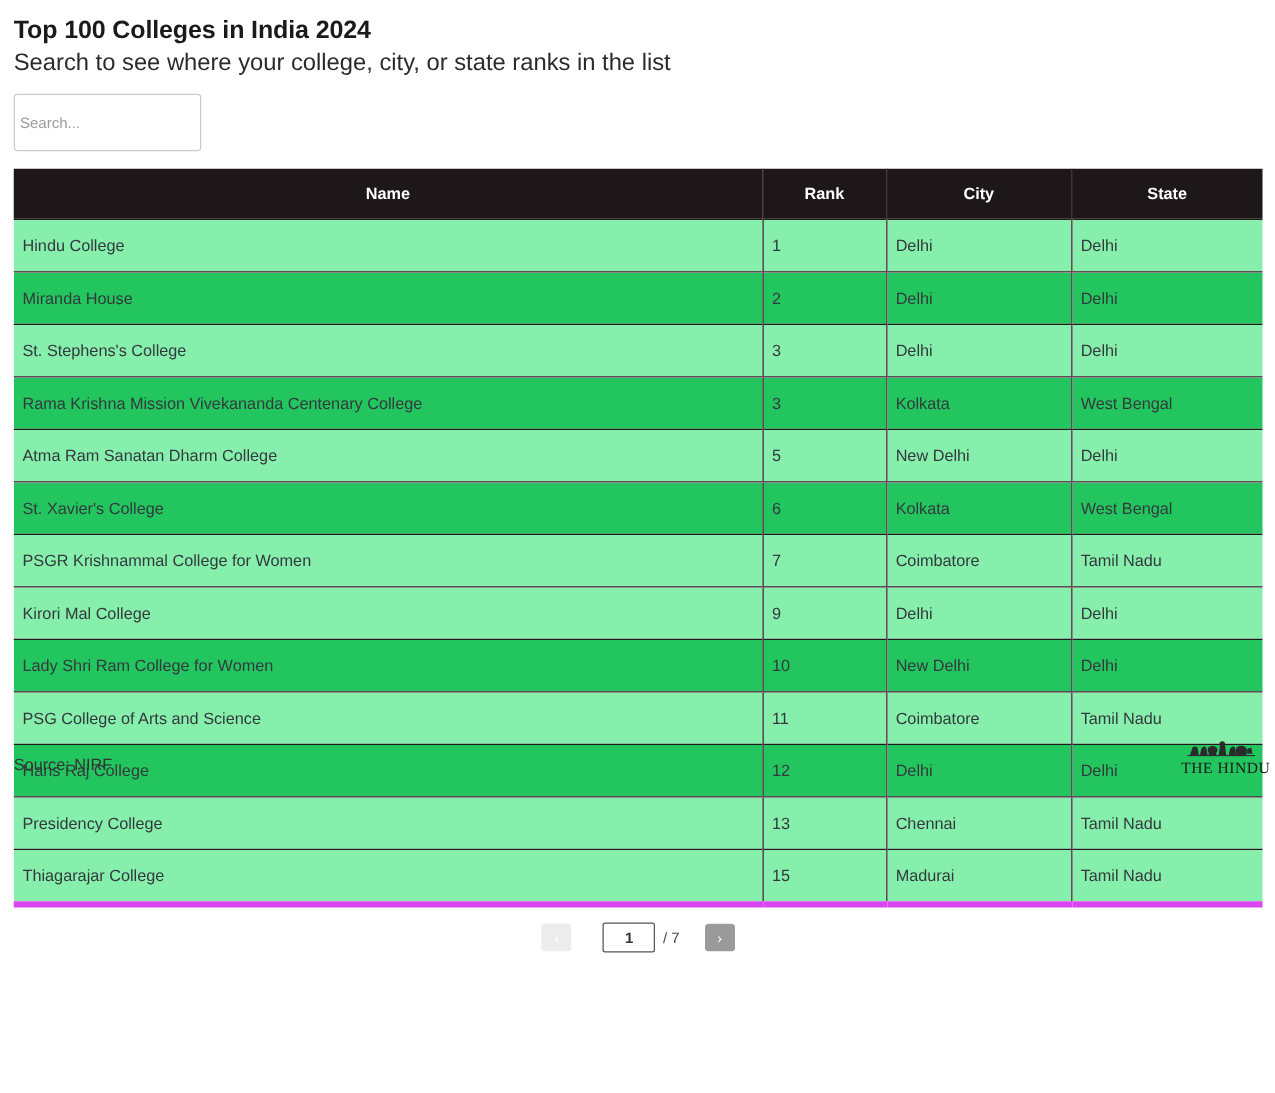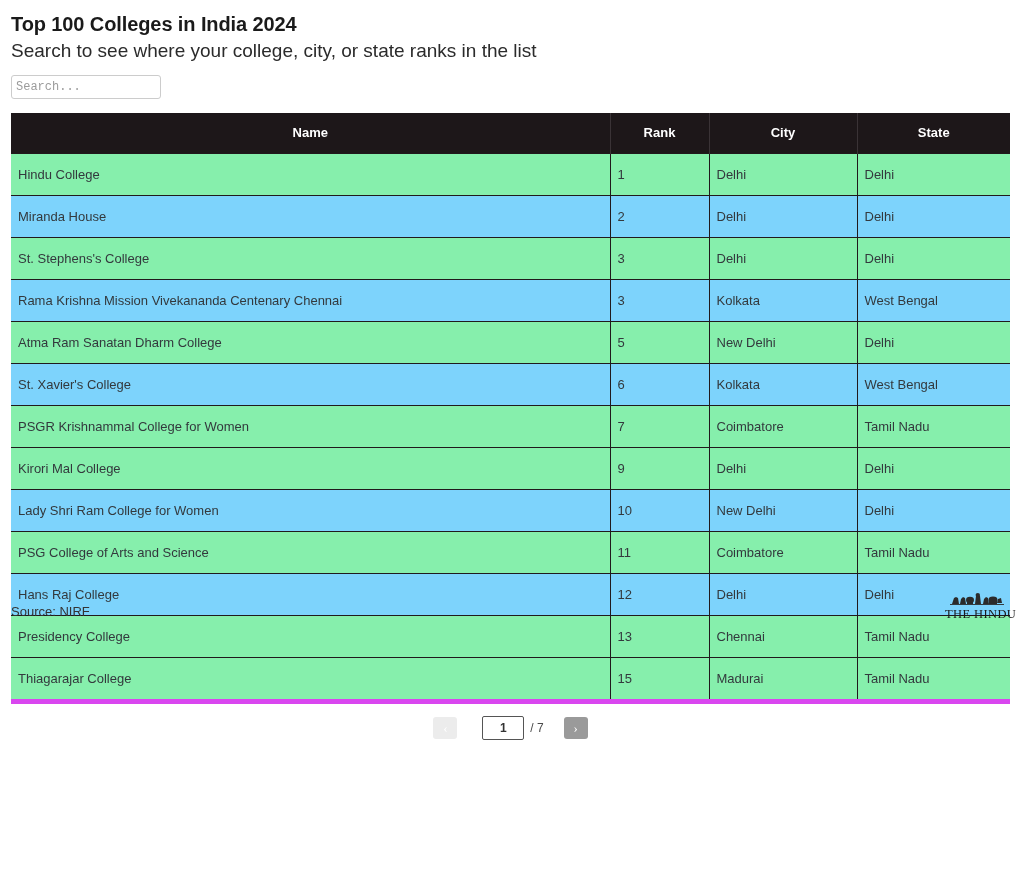--- a/index.html
+++ b/index.html
@@ -39,24 +39,24 @@
     padding: 1px 0 0 11px;
     line-height: 25px;
   }
   .search-wrap {
     padding: 12px 0 0 11px;
   }
   input.search-input {
     width: 140px;
     height: 20px;
     box-sizing: content-box;
-    font-family: Liberation Mono, monospace;
+    font-family: Liberation Sans, sans-serif;
     font-size: 12px;
     color: #333333;
-    padding: 1px 4px;
+    padding: 12px 4px;
     border: 1px solid #cccccc;
     border-radius: 3px;
     background: #ffffff;
     outline: none;
   }
   input.search-input::placeholder {
     color: #9b9b9b;
   }
 
   .table-wrap {
@@ -95,21 +95,21 @@
     text-align: left;
     overflow: hidden;
     white-space: nowrap;
   }
   table.ranking tbody td.cell-rank,
   table.ranking tbody td.cell-city,
   table.ranking tbody td.cell-state {
     border-left: 1px solid #20191c;
   }
   table.ranking tbody tr.row-odd td { background: #86efac; }
-  table.ranking tbody tr.row-even td { background: #7dd3fc; }
+  table.ranking tbody tr.row-even td { background: #22c55e; }
   table.ranking tbody tr:last-child td { border-bottom: 5px solid #d946ef; }
 
   .pagination {
     margin-top: 12px;
     display: flex;
     align-items: center;
     justify-content: center;
     gap: 0;
   }
   .pg-btn {
@@ -228,21 +228,21 @@
             <td class="cell-city">Delhi</td>
             <td class="cell-state">Delhi</td>
           </tr>
           <tr class="row-odd">
             <td class="cell-name">St. Stephens's College</td>
             <td class="cell-rank">3</td>
             <td class="cell-city">Delhi</td>
             <td class="cell-state">Delhi</td>
           </tr>
           <tr class="row-even">
-            <td class="cell-name">Rama Krishna Mission Vivekananda Centenary Chennai</td>
+            <td class="cell-name">Rama Krishna Mission Vivekananda Centenary College</td>
             <td class="cell-rank">3</td>
             <td class="cell-city">Kolkata</td>
             <td class="cell-state">West Bengal</td>
           </tr>
           <tr class="row-odd">
             <td class="cell-name">Atma Ram Sanatan Dharm College</td>
             <td class="cell-rank">5</td>
             <td class="cell-city">New Delhi</td>
             <td class="cell-state">Delhi</td>
           </tr>

